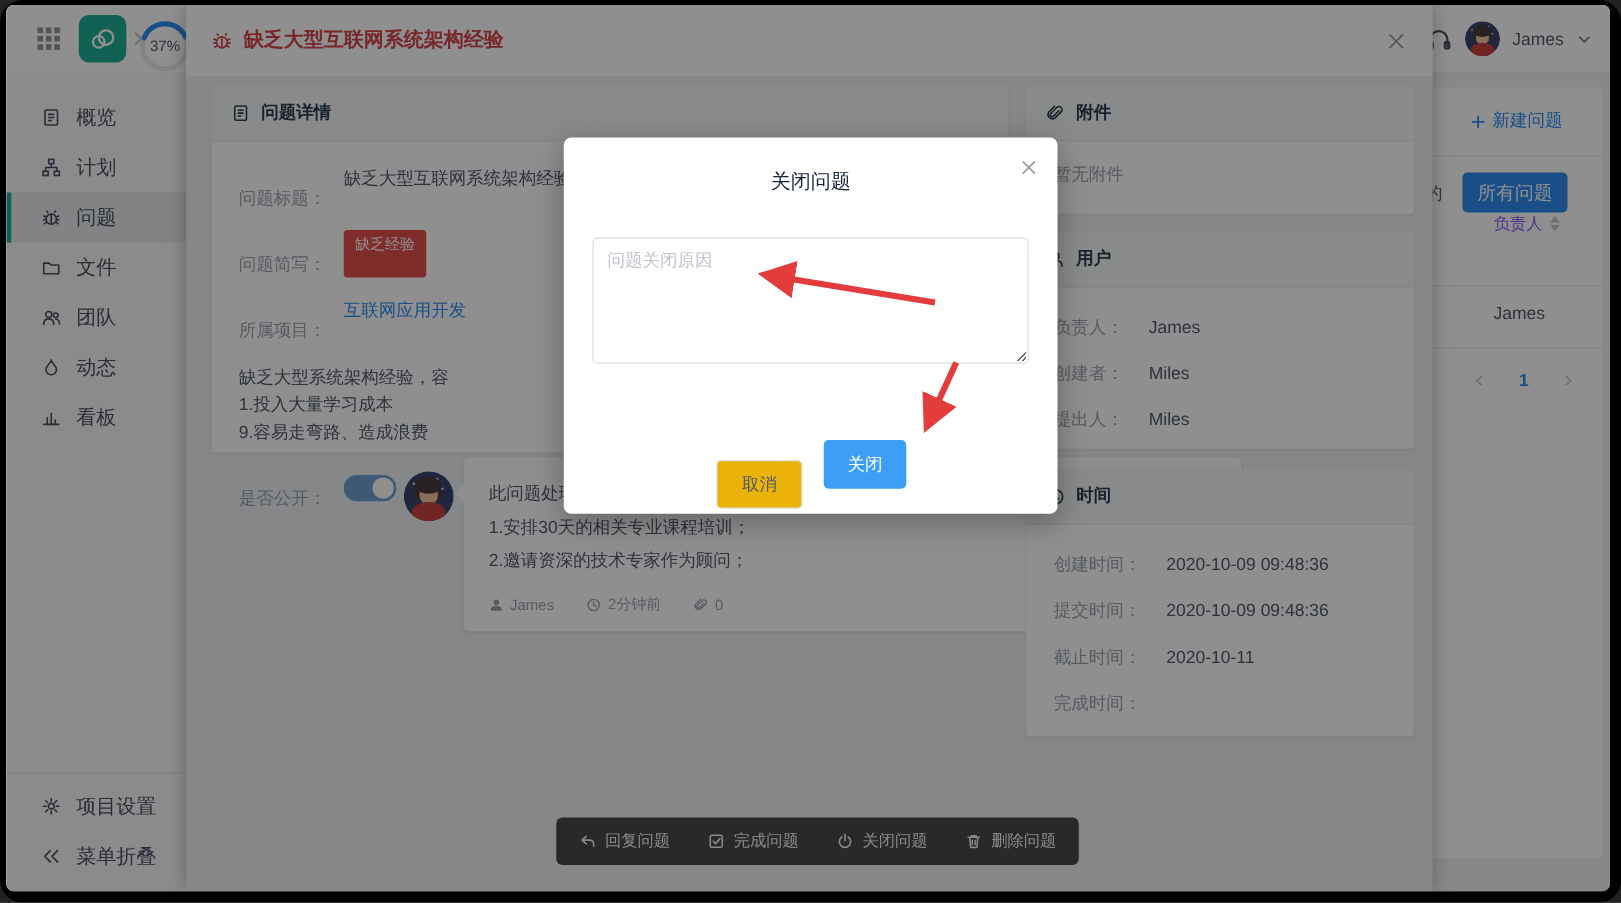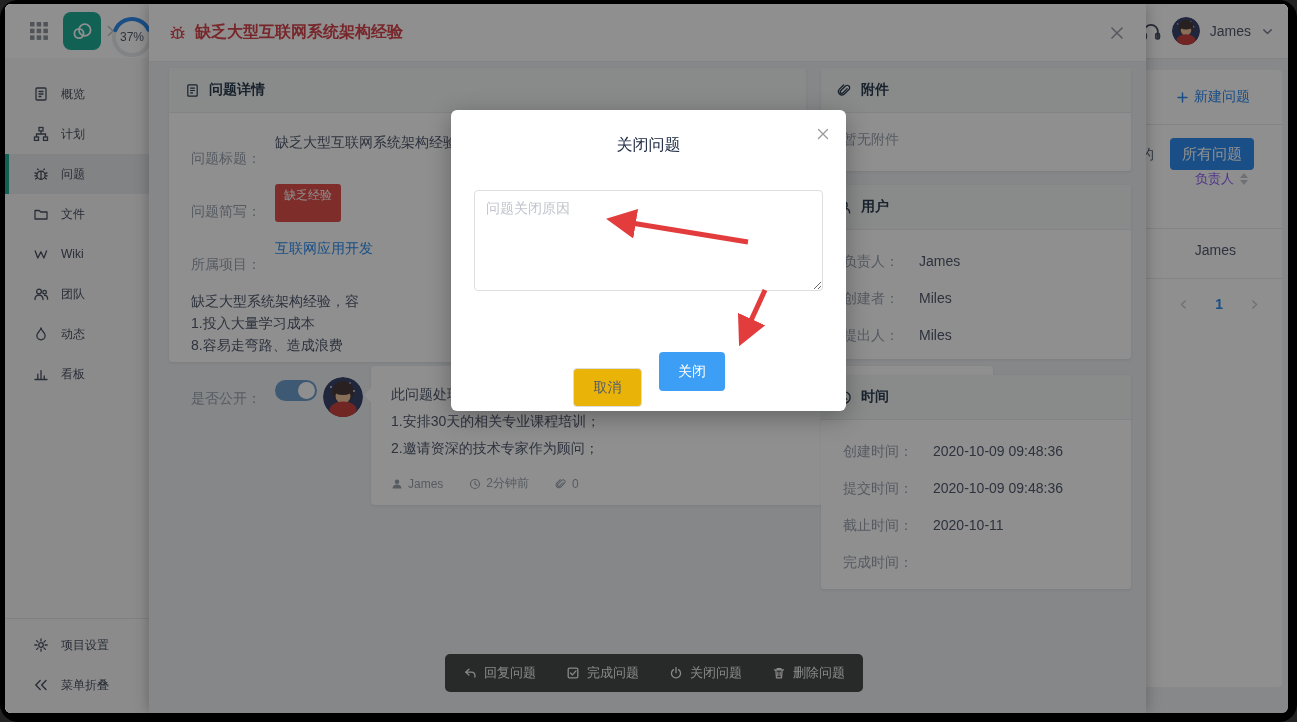--- a/index.html
+++ b/index.html
@@ -19,21 +19,21 @@
   .ring .pct{position:absolute;inset:0;display:flex;align-items:center;justify-content:center;
              font-size:12px;color:#515a6e;}
   .tb-right{position:absolute;right:14px;top:0;height:54px;display:flex;align-items:center;gap:10px;z-index:1;}
   .avatar{border-radius:50%;overflow:hidden;flex:0 0 auto;}
   .tb-name{font-size:14px;color:#515a6e;}
 
   
   .sidebar{position:absolute;left:0;top:54px;bottom:0;width:144px;background:#f8f8f9;border-right:1px solid #e3e5e8;z-index:1;}
   .side-item{position:relative;height:40px;display:flex;align-items:center;gap:12px;padding-left:28px;
              color:#495060;cursor:pointer;}
-  .side-item .lab{font-size:12px;text-align:right;}
+  .side-item .lab{font-size:16px;text-align:right;}
   .side-item.active{background:#e6e9ec;}
   .side-item.active::before{content:"";position:absolute;left:0;top:0;bottom:0;width:4px;background:#1fae98;}
   .side-top{position:absolute;top:16px;left:0;right:0;}
   .side-bottom{position:absolute;bottom:8px;left:0;right:0;border-top:1px solid #e3e5e8;padding-top:6px;}
 
   
   .rightpanel{position:absolute;left:1010px;top:66px;right:6px;bottom:26px;background:#fff;border-radius:4px;z-index:2;}
   .rp-new{position:absolute;right:32px;top:18px;color:#2d8cf0;display:flex;align-items:center;gap:5px;
           font-size:14px;cursor:pointer;}
   .rp-div{position:absolute;left:0;right:0;height:0;border-top:1px solid #e8eaec;}
@@ -196,26 +196,20 @@
         </svg>
         <span class="lab">问题</span>
       </div>
       <div class="side-item">
         <svg width="16" height="16" viewBox="0 0 16 16" fill="none" stroke="#495060" stroke-width="1.3" stroke-linejoin="round">
           <path d="M2,4.5 H6.2 L7.8,6 H14 V13 H2 z"></path>
         </svg>
         <span class="lab">文件</span>
       </div>
       <div class="side-item">
-        <svg width="16" height="16" viewBox="0 0 16 16" fill="none" stroke="#495060" stroke-width="1.3" stroke-linejoin="round">
-          <path d="M2,4.5 L4.8,12 L7.9,5.8 L10.9,12 L13.7,4.5"></path>
-        </svg>
-        <span class="lab">Wiki</span>
-      </div>
-      <div class="side-item">
         <svg width="16" height="16" viewBox="0 0 16 16" fill="none" stroke="#495060" stroke-width="1.3" stroke-linecap="round">
           <circle cx="6" cy="5.6" r="2.4"></circle>
               <path d="M2,13.5 c0-3 1.8-4.4 4-4.4 s4,1.4 4,4.4"></path>
           <circle cx="11.6" cy="6.2" r="1.8"></circle>
               <path d="M11.6,9.4 c1.8,0 3,1.3 3,3.8"></path>
         </svg>
         <span class="lab">团队</span>
       </div>
       <div class="side-item">
         <svg width="16" height="16" viewBox="0 0 16 16" fill="none" stroke="#495060" stroke-width="1.3" stroke-linejoin="round">
@@ -319,21 +313,21 @@
           <span class="badge">缺乏经验</span>
         </div>
         <div class="frow">
           <span class="flab">所属项目：</span>
           <span class="flink">互联网应用开发</span>
         </div>
         <div class="frow">
           <span class="fval">
             <span style="display:block;">缺乏大型系统架构经验，容</span>
             <span style="display:block;">1.投入大量学习成本</span>
-            <span style="display:block;">8.容易走弯路、造成浪费</span>
+            <span style="display:block;">9.容易走弯路、造成浪费</span>
           </span>
         </div>
         <div class="frow" style="align-items:center;margin-bottom:0;">
           <span class="flab">是否公开：</span>
           <span class="toggle">
                 <span class="knob"></span>
               </span>
         </div>
       </div>
     </div>

